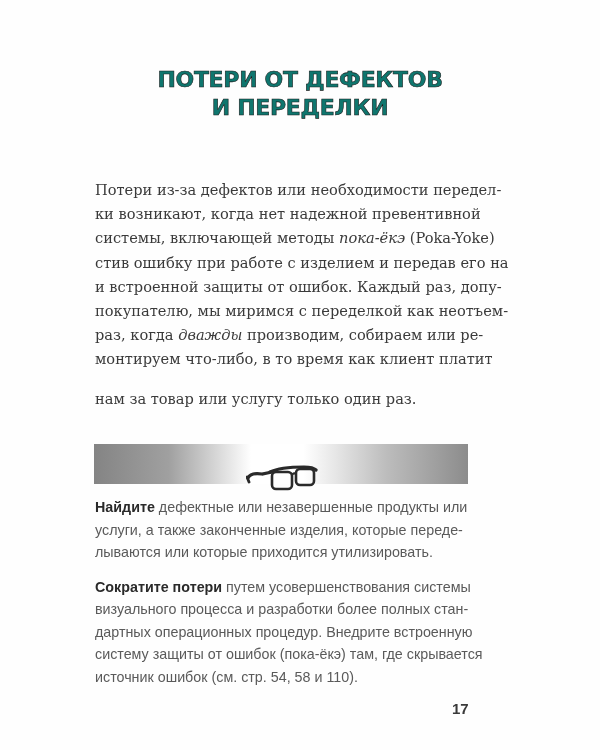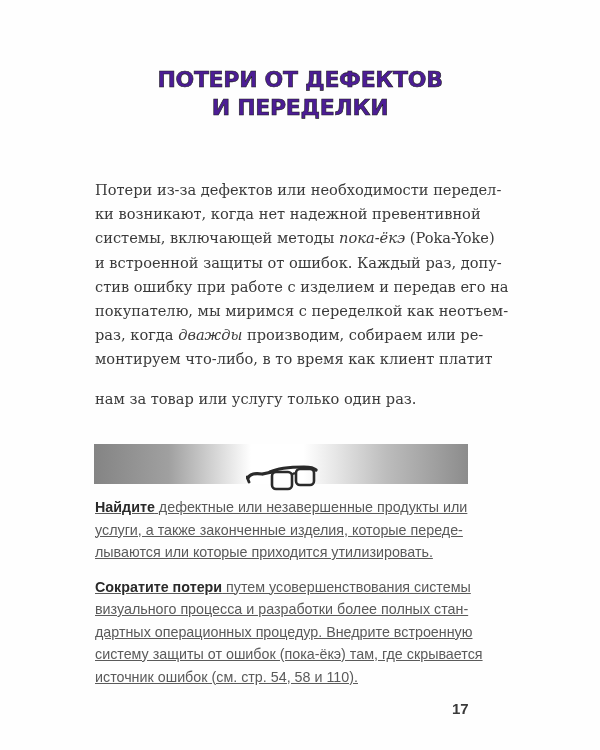--- a/index.html
+++ b/index.html
@@ -22,21 +22,21 @@
     .heading {
       position: absolute;
       left: 0;
       top: 66px;
       width: 600px;
       text-align: center;
       font-family: "DejaVu Sans", sans-serif;
       font-weight: 900;
       font-size: 22px;
       line-height: 28px;
-      color: #4c1d95;
+      color: #0f766e;
       letter-spacing: -0.3px;
       -webkit-text-stroke: 0.6px #1c1c1c;
     }
     .heading .line { display: block; }
     .body-text {
       position: absolute;
       left: 95px;
       top: 178px;
       width: 374px;
       font-family: "DejaVu Serif", serif;
@@ -81,21 +81,21 @@
       top: 496px;
       width: 374px;
       font-family: "Liberation Sans", sans-serif;
       font-size: 14.3px;
       line-height: 22.5px;
       color: #5a5a5a;
     }
     .tips p {
       margin: 0 0 12px 0;
     }
-    .tips .ln { display: block; white-space: nowrap; text-decoration: underline; }
+    .tips .ln { display: block; white-space: nowrap; }
     .tips b {
       color: #2a2a2a;
       font-weight: bold;
     }
     .page-number {
       position: absolute;
       left: 452px;
       top: 700px;
       font-family: "Liberation Sans", sans-serif;
       font-weight: bold;
@@ -110,22 +110,22 @@
 
   <h1 class="heading" style="margin:0;">
     <span class="line">ПОТЕРИ ОТ ДЕФЕКТОВ</span>
     <span class="line">И ПЕРЕДЕЛКИ</span>
   </h1>
 
   <div class="body-text">
     <span class="ln">Потери из-за дефектов или необходимости передел-</span>
     <span class="ln">ки возникают, когда нет надежной превентивной</span>
     <span class="ln"><span>системы, включающей методы </span><em>пока-ёкэ</em><span> (Poka-Yoke)</span></span>
+    <span class="ln">стив ошибку при работе с изделием и передав его на</span>
     <span class="ln">и встроенной защиты от ошибок. Каждый раз, допу-</span>
-    <span class="ln">стив ошибку при работе с изделием и передав его на</span>
     <span class="ln">покупателю, мы миримся с переделкой как неотъем-</span>
     <span class="ln"><span>раз, когда </span><em>дважды</em><span> производим, собираем или ре-</span></span>
     <span class="ln">монтируем что-либо, в то время как клиент платит</span>
     <span class="ln last">нам за товар или услугу только один раз.</span>
   </div>
 
   <div class="banner">
     <svg class="glasses" viewBox="0 0 72 30">
       <path d="M2 16 C4 12, 10 11, 16 12 L26 10" stroke="#2a2a2a" stroke-width="3.2" fill="none" stroke-linecap="round"></path>
       <path d="M1 15 L3 20" stroke="#2a2a2a" stroke-width="2.8" stroke-linecap="round"></path>

